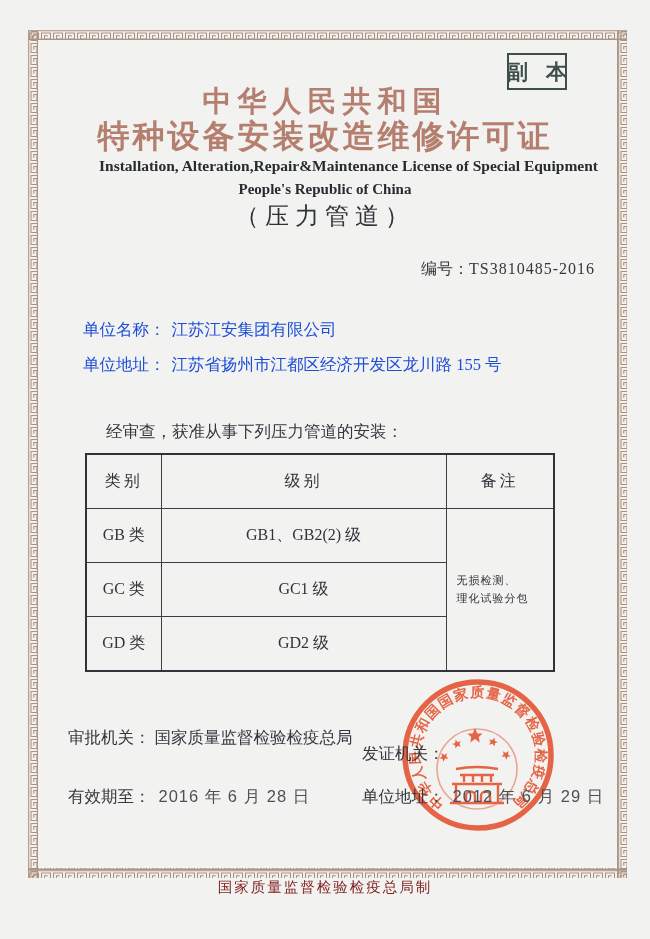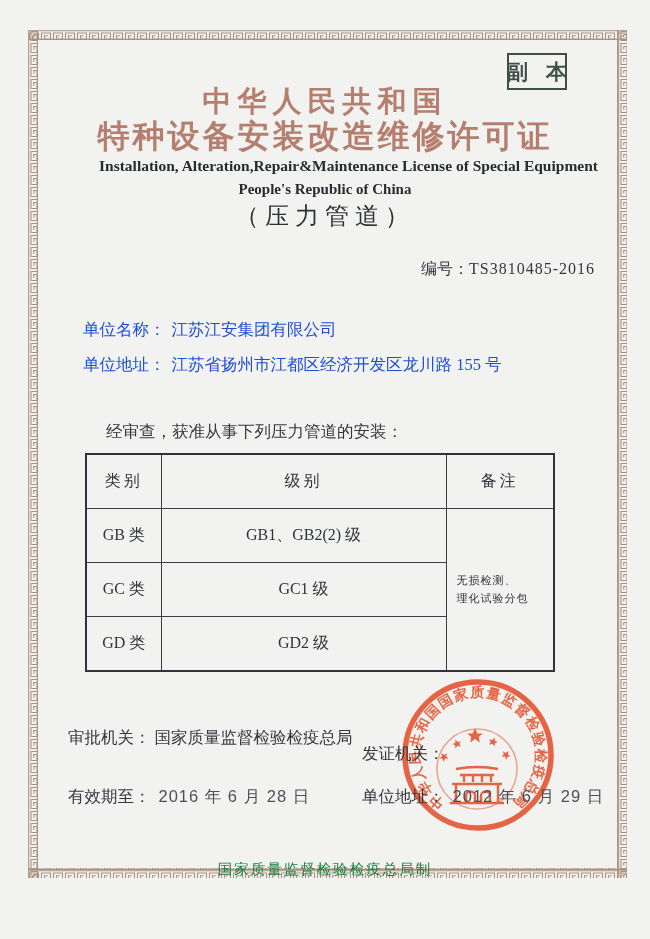--- a/index.html
+++ b/index.html
@@ -69,21 +69,21 @@
   .iss-l2 { left:68px;  top:786px; }
   .iss-r2 { left:362px; top:786px; }
   .iss-line .num {
     font-family:"Liberation Sans","DejaVu Sans",sans-serif;
     color:#4a5158; letter-spacing:1px; margin-left:8px;
   }
   .iss-line .org { margin-left:4px; }
 
   .seal { position:absolute; left:396px; top:669px; z-index:1; opacity:.88; }
 
-  .made-by { top:860px; font-size:14.5px; letter-spacing:2px; color:#15803d; }
+  .made-by { top:878px; font-size:14.5px; letter-spacing:2px; color:#7f1d1d; }
 </style>
 </head>
 <body>
 
 <div class="page">
 
   <svg class="frame" width="599" height="848" viewBox="0 0 599 848">
     <defs>
       <pattern id="gkh" width="12" height="10" patternUnits="userSpaceOnUse">
         <path d="M0 0.7 H12 M0 9.4 H12" stroke="#ac9181" stroke-width="1.1" fill="none"></path>

